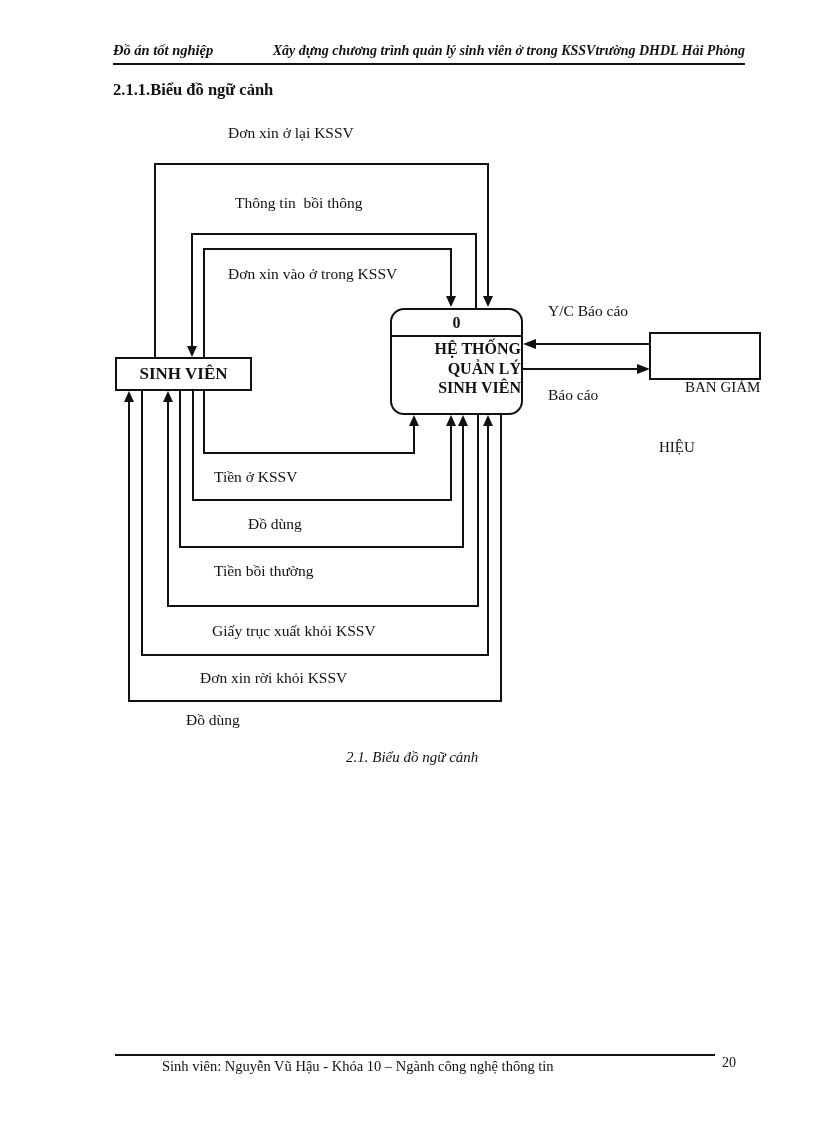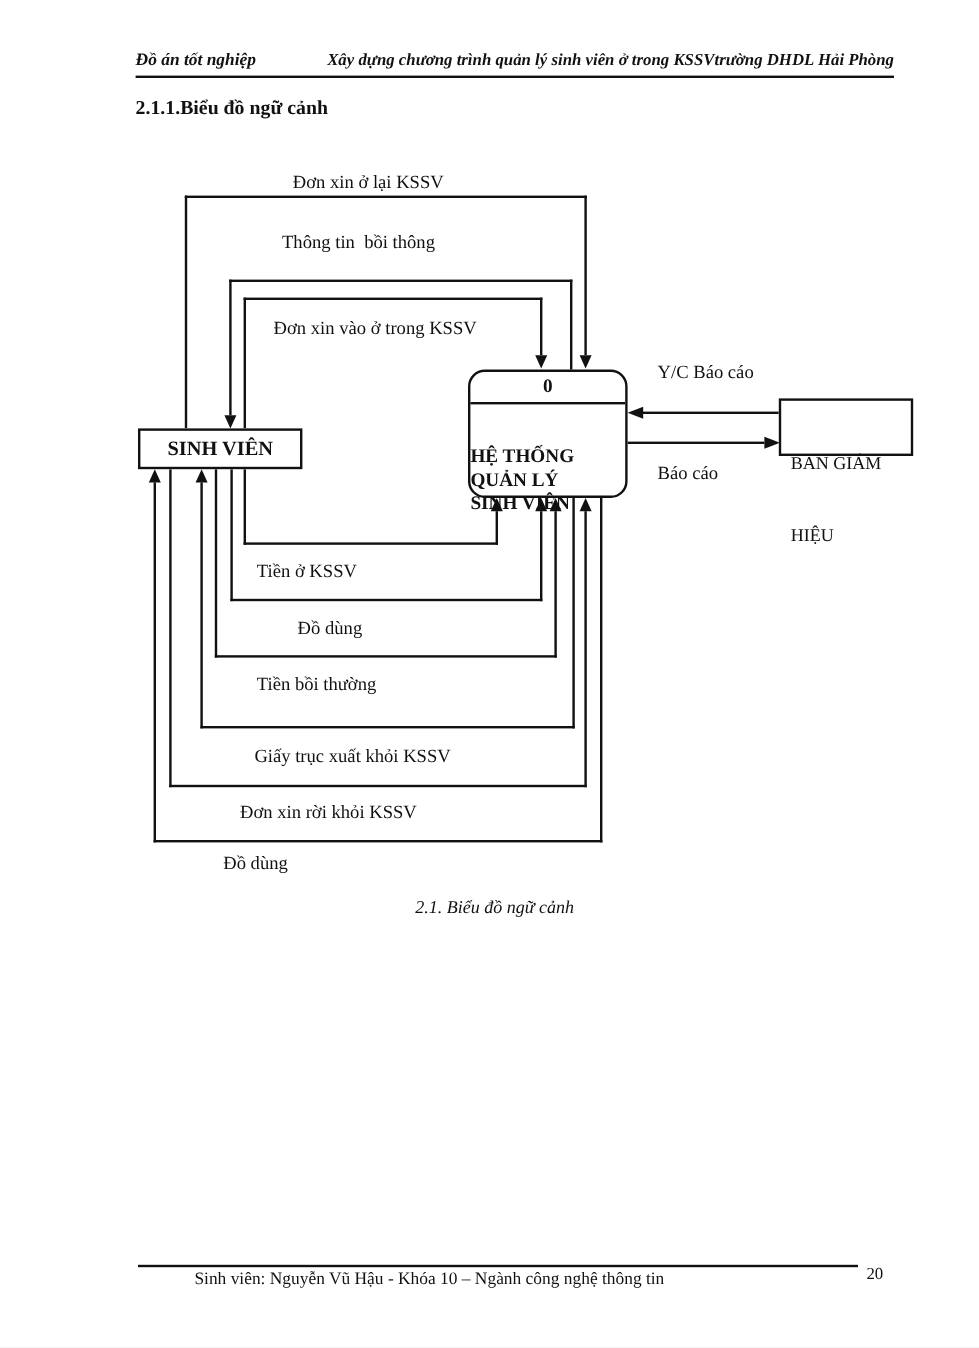--- a/index.html
+++ b/index.html
@@ -37,21 +37,21 @@
   }
   .process-box{
     position:absolute;left:390px;top:308px;width:133px;height:107px;
     border:2px solid #111;border-radius:14px;background:#fff;box-sizing:border-box;
   }
   .process-header{
     height:25px;border-bottom:2px solid #111;
     font-weight:bold;font-size:16px;text-align:center;line-height:26px;
   }
   .process-title{
-    padding-top:2px;font-weight:bold;font-size:16px;line-height:19.5px;text-align:left;margin-top:32px;
+    padding-top:2px;font-weight:bold;font-size:16px;line-height:19.5px;text-align:right;
   }
   .process-title span{display:block;white-space:pre;}
   .bgh-box{
     left:649px;top:332px;width:112px;height:48px;
     font-size:15px;line-height:20px;padding:3px 0 0 8px;white-space:pre;
   }
   .caption{position:absolute;left:346px;top:749px;font-style:italic;font-size:15px;white-space:pre;}
   
   .footer-rule{position:absolute;left:115px;top:1054px;width:600px;height:2px;background:#111;}
   .footer-text{position:absolute;left:115px;top:1058px;font-size:14.5px;white-space:pre;margin-left:47px;}
@@ -65,21 +65,21 @@
   <div class="header">
     <span class="header-left">Đồ án tốt nghiệp</span>
     <span class="header-right">Xây dựng chương trình quản lý sinh viên ở trong KSSVtrường DHDL Hải Phòng</span>
   </div>
 
   <div class="section-heading">2.1.1.Biểu đồ ngữ cảnh</div>
 
   <div>
 
     <div>
-      <div class="flow-label" style="left:244px;top:124px;margin-top:20px;">Đơn xin ở lại KSSV</div>
+      <div class="flow-label" style="left:228px;top:124px;">Đơn xin ở lại KSSV</div>
       <div class="v-line" style="left:154px;top:163px;height:194px;"></div>
       <div class="h-line" style="left:154px;top:163px;width:335px;"></div>
       <div class="v-line" style="left:487px;top:163px;height:133px;"></div>
       <div class="arr arr-down" style="left:483px;top:296px;"></div>
     </div>
 
     <div>
       <div class="flow-label" style="left:235px;top:194px;">Thông tin  bồi thông</div>
       <div class="v-line" style="left:475px;top:233px;height:75px;"></div>
       <div class="h-line" style="left:191px;top:233px;width:286px;"></div>
@@ -162,21 +162,21 @@
     <div class="process-box">
       <div class="process-header">0</div>
       <div class="process-title">
         <span>HỆ THỐNG</span>
         <span>QUẢN LÝ</span>
         <span>SINH VIÊN</span>
       </div>
     </div>
 
     <div class="entity-box bgh-box">
-      <span style="display:block;">BAN GIÁM</span>
+      <span style="display:block;margin-left:26px;">BAN GIÁM</span>
       <span style="display:block;">HIỆU</span>
     </div>
 
     <div class="caption">2.1. Biểu đồ ngữ cảnh</div>
   </div>
 
   <div class="footer-rule"></div>
   <div class="footer-text">Sinh viên: Nguyễn Vũ Hậu - Khóa 10 – Ngành công nghệ thông tin</div>
   <div class="page-number">20</div>
 

